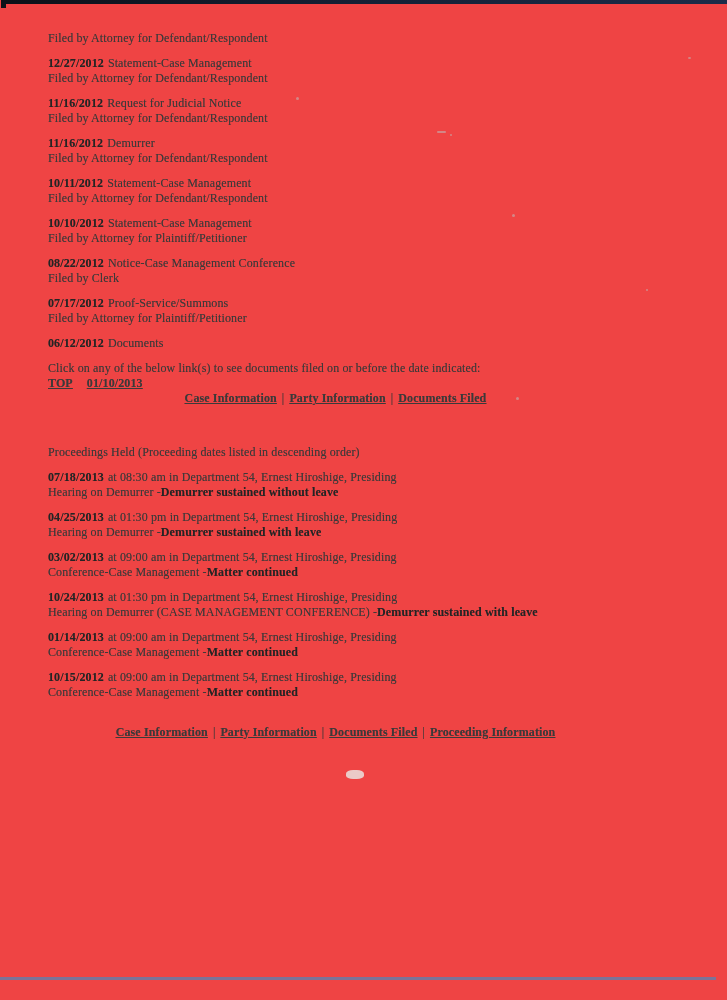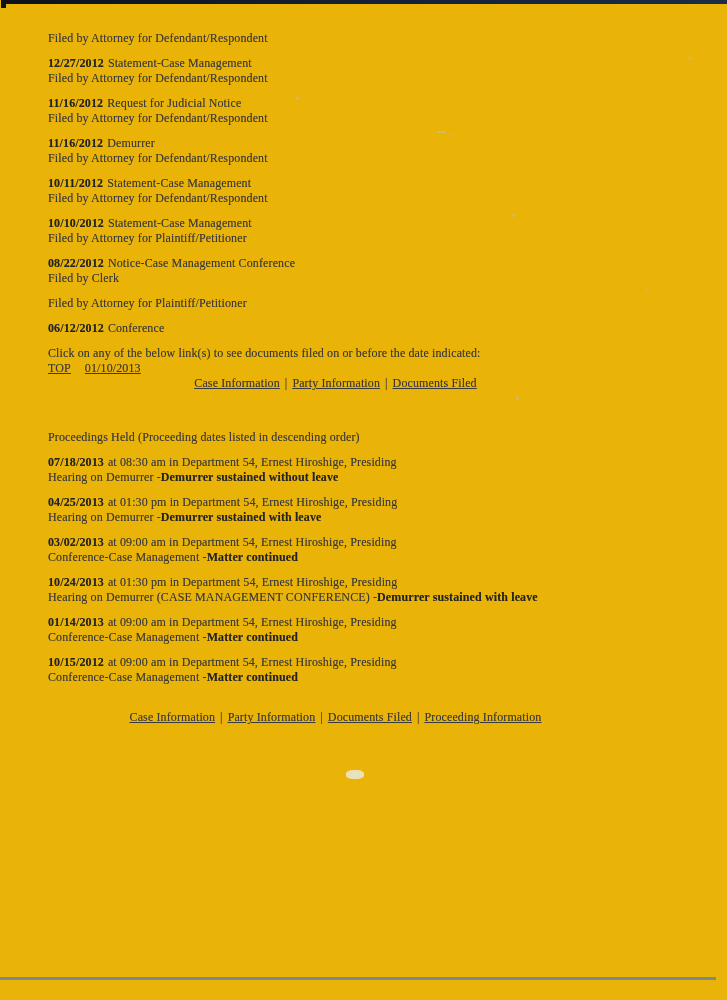--- a/index.html
+++ b/index.html
@@ -1,28 +1,28 @@
 <!DOCTYPE html>
 <html><head>
 <meta charset="utf-8">
 <style>
   html,body{margin:0;padding:0;background:#ffffff;}
   .page{
-    position:relative;width:727px;height:1000px;background:#eab308;overflow:hidden;
+    position:relative;width:727px;height:1000px;background:#ef4444;overflow:hidden;
     font-family:"Liberation Serif","DejaVu Serif",serif;
     font-size:12px;line-height:15px;color:#3a3a3a;letter-spacing:.12px;
   }
   .content{position:absolute;left:48px;top:31px;width:650px;text-shadow:0 0 .5px rgba(50,50,50,.45);}
   .entry{margin-bottom:10px;}
   .line{white-space:nowrap;}
   .date{font-weight:bold;color:#242424;margin-right:4px;}
   .result{font-weight:bold;color:#242424;margin-left:0;}
   .instruction-block{margin-bottom:0;}
   .date-links{margin-top:0;}
-  a.link{color:#3a3a3a;text-decoration:underline;cursor:pointer;}
+  a.link{color:#3a3a3a;text-decoration:underline;cursor:pointer;font-weight:bold;}
   .date-links a.link{margin-right:14px;}
   .nav{width:575px;text-align:center;}
   .nav-top{}
   .nav-bottom{margin-top:25px;}
   .sep{margin:0 5px;color:#3a3a3a;}
   .proc-header{margin-top:39px;margin-bottom:10px;}
   
   .scan-top{position:absolute;top:0;left:3px;right:0;height:4px;
     background:linear-gradient(90deg,#0d1118 0%,#141f33 45%,#1b2c49 100%);}
   .scan-top-blob{position:absolute;top:0;left:1px;width:5px;height:8px;background:#0d1118;}
@@ -63,24 +63,25 @@
         </div>
         <div class="entry">
           <div class="line"><span class="date">10/10/2012</span><span>Statement-Case Management</span></div>
           <div class="line">Filed by Attorney for Plaintiff/Petitioner</div>
         </div>
         <div class="entry">
           <div class="line"><span class="date">08/22/2012</span><span>Notice-Case Management Conference</span></div>
           <div class="line">Filed by Clerk</div>
         </div>
         <div class="entry">
+          <div class="line"><span class="date">07/17/2012</span><span>Proof-Service/Summons</span></div>
           <div class="line">Filed by Attorney for Plaintiff/Petitioner</div>
         </div>
         <div class="entry">
-          <div class="line"><span class="date">06/12/2012</span><span>Conference</span></div>
+          <div class="line"><span class="date">06/12/2012</span><span>Documents</span></div>
         </div>
       </div>
 
     <div class="entry instruction-block">
       <div class="line">Click on any of the below link(s) to see documents filed on or before the date indicated:</div>
       <div class="line date-links"><a class="link">TOP</a><a class="link">01/10/2013</a></div>
     </div>
 
     <div class="nav nav-top"><a class="link nav-link">Case Information</a><span class="sep">|</span><a class="link nav-link">Party Information</a><span class="sep">|</span><a class="link nav-link">Documents Filed</a></div>
 

